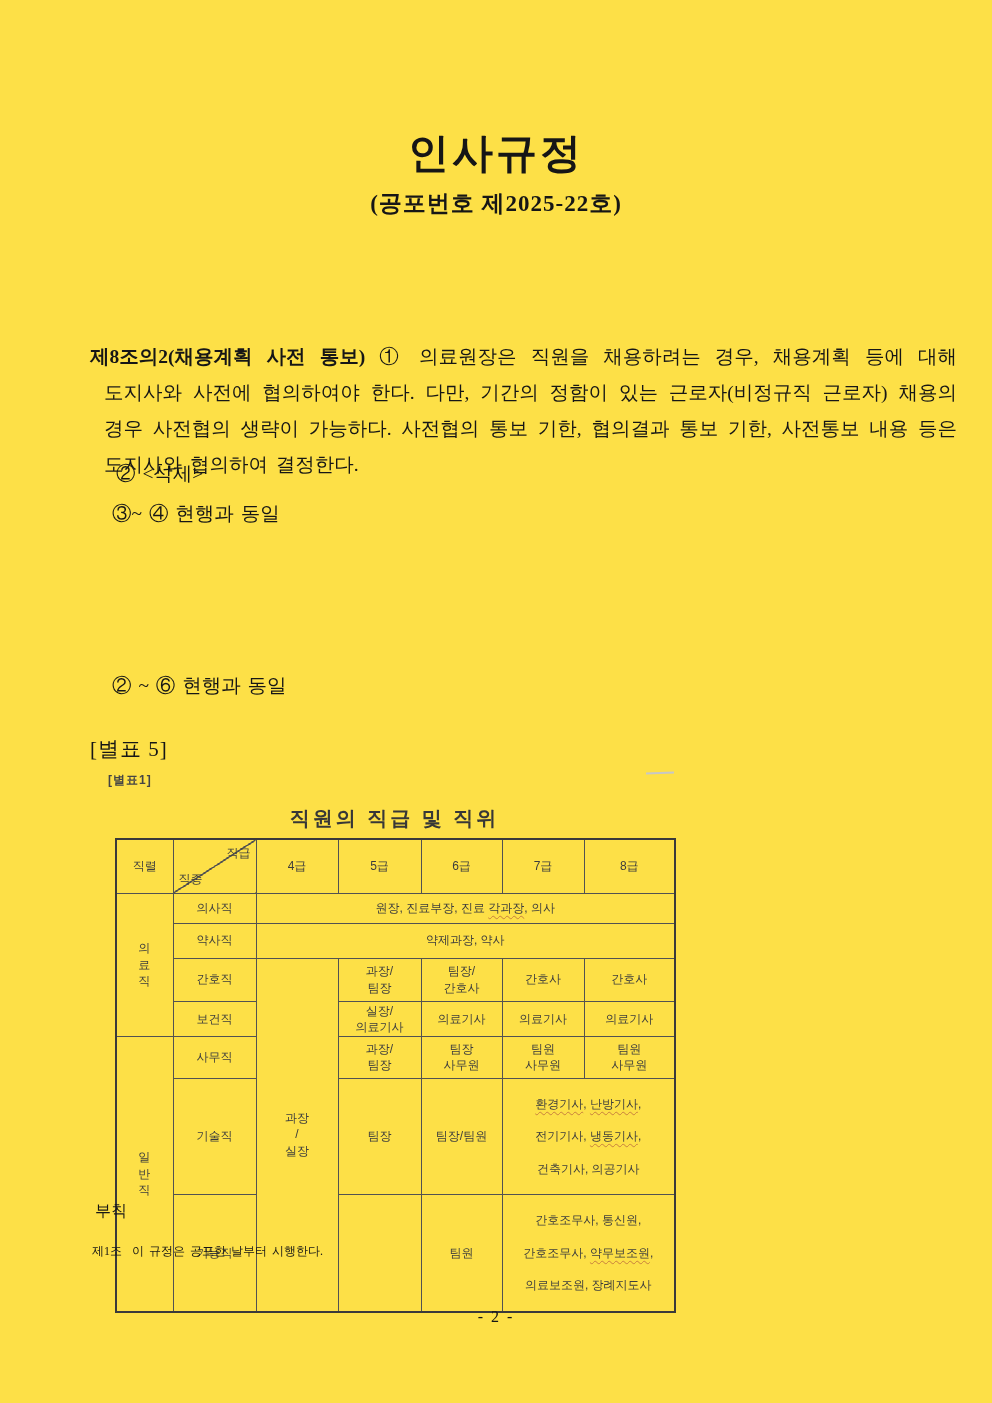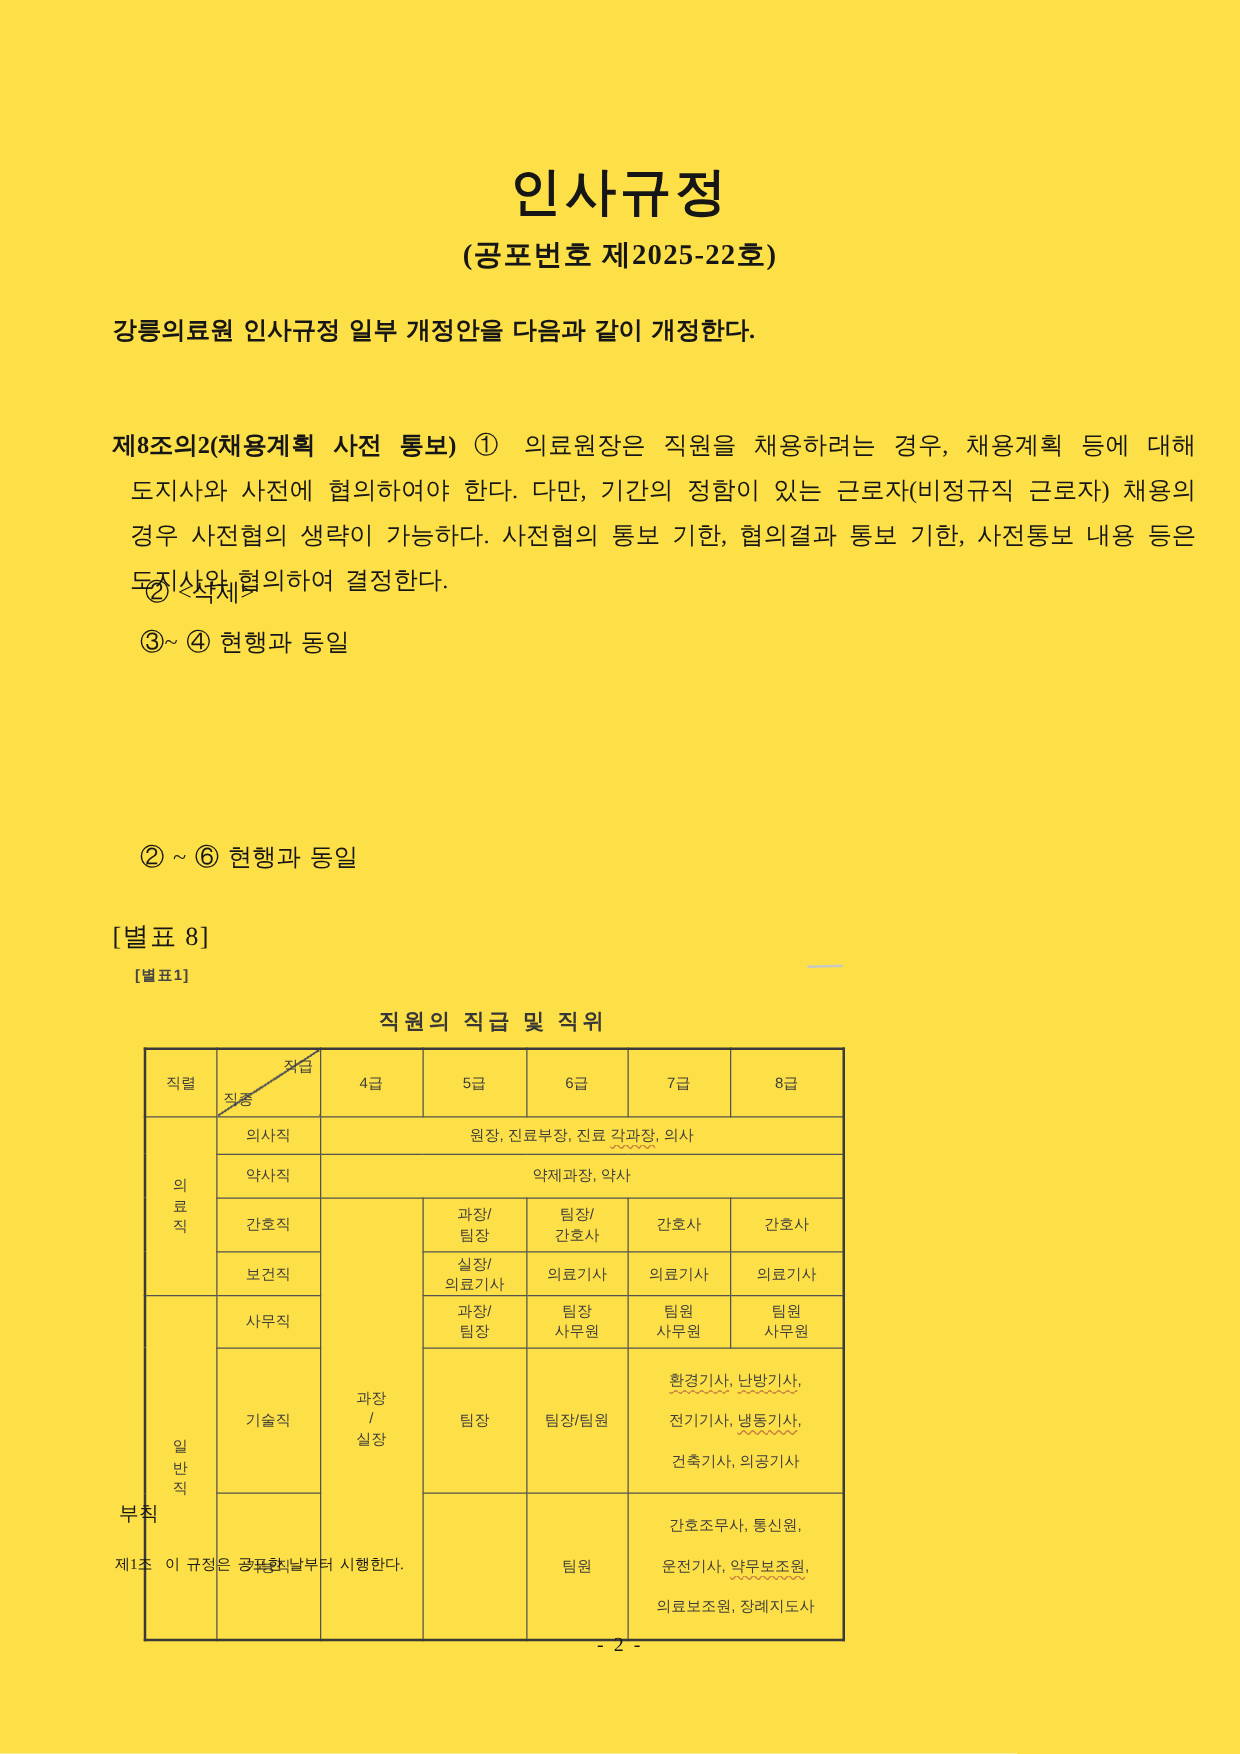--- a/index.html
+++ b/index.html
@@ -57,21 +57,21 @@
     top: 9px; left: 8px;
     font-size: 12px; font-weight: bold; letter-spacing: 1px; color: #454545;
   }
   .scan-artifact {
     top: 9px; left: 546px; width: 28px; height: 2px;
     background: #c7c7c7; transform: rotate(-2deg);
   }
   .scan-title {
     top: 42px; left: 15px; width: 559px;
     text-align: center;
-    font-size: 17px; font-weight: bold; letter-spacing: 3px;
+    font-size: 20px; font-weight: bold; letter-spacing: 3px;
     color: #373737;
   }
   table.grade {
     position: absolute; top: 75px; left: 15px;
     width: 559px;
     border-collapse: collapse;
     table-layout: fixed;
     border: 2px solid #3a3a3a;
   }
   table.grade td, table.grade th {
@@ -125,29 +125,28 @@
   }
 </style>
 </head>
 <body>
 
 <div class="page">
 
   <div class="abs doc-title">인사규정</div>
   <div class="abs doc-subtitle">(공포번호 제2025-22호)</div>
 
-  <div class="abs intro">강릉의료원 인사규정 일부 개정안을 다음과 같이 개정한다.</div>
 
   <p class="abs para art8"><span class="bold">제8조의2(채용계획 사전 통보)</span><span> ① 의료원장은 직원을 채용하려는 경우, 채용계획 등에 대해 도지사와 사전에 협의하여야 한다. 다만, 기간의 정함이 있는 근로자(비정규직 근로자) 채용의 경우 사전협의 생략이 가능하다. 사전협의 통보 기한, 협의결과 통보 기한, 사전통보 내용 등은 도지사와 협의하여 결정한다.</span></p>
   <div class="abs item-line i8-2">② &lt;삭제&gt;</div>
   <div class="abs item-line i8-34">③~ ④ 현행과 동일</div>
 
   <div class="abs item-line i15-26">② ~ ⑥ 현행과 동일</div>
 
-  <div class="abs annex-label">[별표 8]</div>
+  <div class="abs annex-label">[별표 5]</div>
 
   <div class="abs scan">
     <div class="abs scan-label">[별표1]</div>
     <div class="abs scan-artifact"></div>
     <div class="abs scan-title">직원의 직급 및 직위</div>
 
     <table class="grade">
       <colgroup>
         <col style="width:57px">
           <col style="width:83px">
@@ -231,21 +230,21 @@
             <div>건축기사, 의공기사</div>
           </td>
         </tr>
 
         <tr class="r-func">
           <td>기능직</td>
           <td></td>
           <td>팀원</td>
           <td class="list-cell" colspan="2">
             <div>간호조무사, 통신원,</div>
-            <div><span>운전기사, </span><span class="wavy">약무보조원</span><span>,</span></div>
+            <div><span>간호조무사, </span><span class="wavy">약무보조원</span><span>,</span></div>
             <div>의료보조원, 장례지도사</div>
           </td>
         </tr>
       </tbody>
     </table>
   </div>
 
   <div class="abs buchik">부칙</div>
   <div class="abs art1">제1조  이 규정은 공포한 날부터 시행한다.</div>
 

